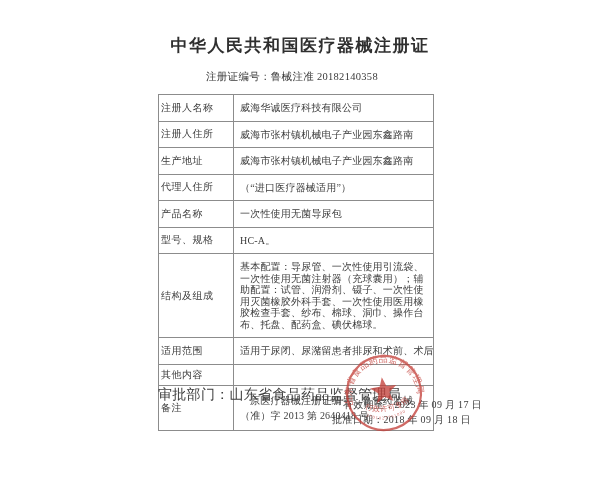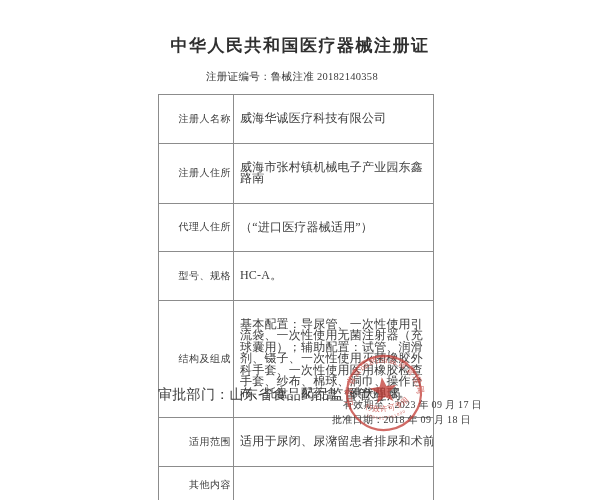--- a/index.html
+++ b/index.html
@@ -16,26 +16,26 @@
     position:absolute;left:158px;top:70px;font-size:10.5px;color:#3a3a3a;letter-spacing:0.3px;margin-left:48px;
   }
   table.cert-table{
     position:absolute;left:158px;top:94px;width:276px;
     border-collapse:collapse;table-layout:fixed;
   }
   .cert-table td{
     border:1px solid #8c8c8c;vertical-align:middle;
   }
   .cert-table td.lbl{
-    width:70px;text-align:right;font-size:10px;color:#3c3c3c;
+    width:70px;text-align:left;font-size:10px;color:#3c3c3c;
     padding:3px 2px;letter-spacing:0.5px;border-radius:8px;
   }
   .cert-table td.val{
-    font-size:12px;line-height:11.5px;color:#3c3c3c;
-    padding:18px 6px;letter-spacing:0.2px;margin-left:12px;
+    font-size:10px;line-height:11.5px;color:#3c3c3c;
+    padding:7px 6px;letter-spacing:0.2px;margin-left:12px;
   }
   .cert-table tr{height:19px;}
   .cert-table td.val.oneline{white-space:nowrap;overflow:hidden;}
   .cert-table td.val.indent{text-indent:1em;line-height:15px;}
   .footer-left{
     position:absolute;left:158px;top:386px;font-size:14px;color:#3c3c3c;letter-spacing:0.3px;
   }
   .footer-date1{
     position:absolute;left:332px;top:385px;font-size:10px;color:#3c3c3c;letter-spacing:0.3px;margin-top:28px;
   }
@@ -58,22 +58,30 @@
   <tbody>
     <tr>
       <td class="lbl">注册人名称</td>
       <td class="val">威海华诚医疗科技有限公司</td>
     </tr>
     <tr>
       <td class="lbl">注册人住所</td>
       <td class="val">威海市张村镇机械电子产业园东鑫路南</td>
     </tr>
     <tr>
+      <td class="lbl">生产地址</td>
+      <td class="val">威海市张村镇机械电子产业园东鑫路南</td>
+    </tr>
+    <tr>
       <td class="lbl">代理人住所</td>
       <td class="val">（“进口医疗器械适用”）</td>
+    </tr>
+    <tr>
+      <td class="lbl">产品名称</td>
+      <td class="val">一次性使用无菌导尿包</td>
     </tr>
     <tr>
       <td class="lbl">型号、规格</td>
       <td class="val">HC-A。</td>
     </tr>
     <tr>
       <td class="lbl">结构及组成</td>
       <td class="val">基本配置：导尿管、一次性使用引流袋、一次性使用无菌注射器（充球囊用）；辅助配置：试管、润滑剂、镊子、一次性使用灭菌橡胶外科手套、一次性使用医用橡胶检查手套、纱布、棉球、洞巾、操作台布、托盘、配药盒、碘伏棉球。</td>
     </tr>
     <tr>

